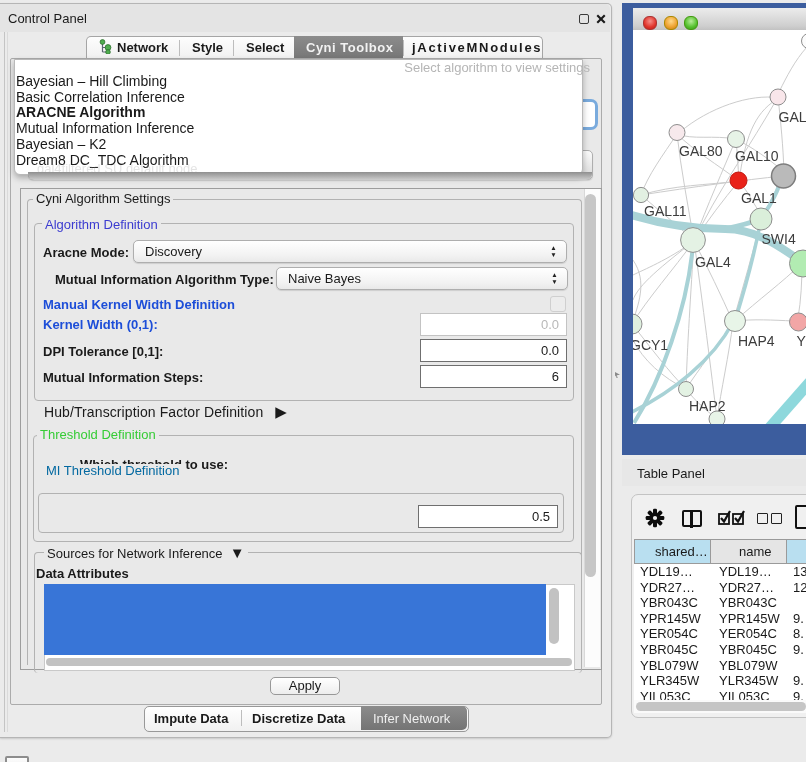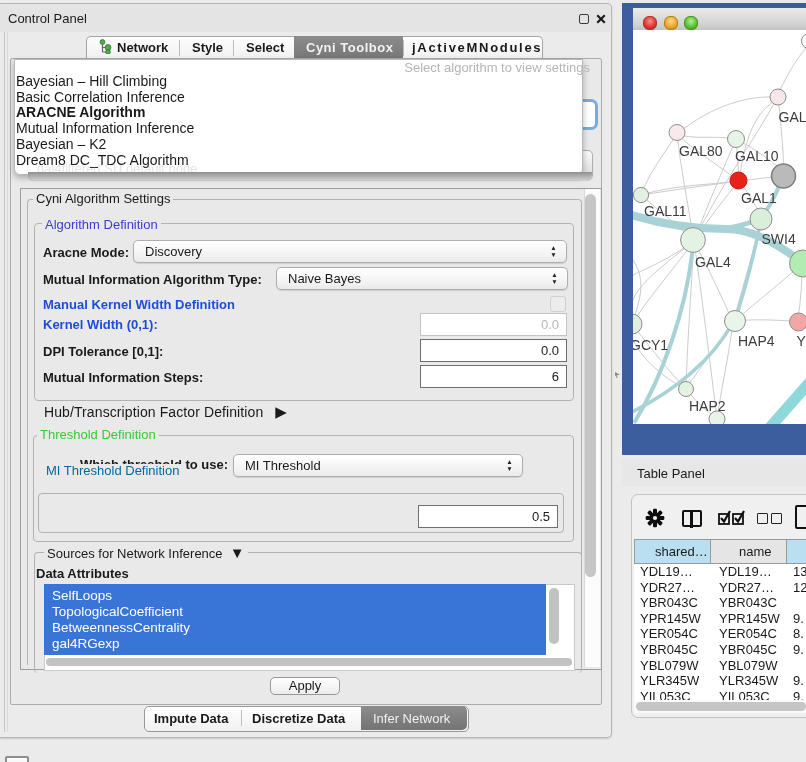--- a/index.html
+++ b/index.html
@@ -62,55 +62,50 @@
 <div class="glabel" style="left:33px;top:192px;">Cyni Algorithm Settings</div>
 
 <div class="group" style="left:34px;top:223px;width:538px;height:176px;"></div>
 <div class="glabel" style="left:42px;top:218px;color:#3b3bd0;">Algorithm Definition</div>
 
 <div class="abs b" style="left:43px;top:245px;">Aracne Mode:</div>
 <div class="combo" style="left:133px;top:240px;width:432px;height:21px;">
       <span class="ct">Discovery</span>
       <span class="carr">▲<br>▼</span>
     </div>
-<div class="abs b" style="left:43px;top:272px;">Mutual Information Algorithm Type:</div>
+<div class="abs b" style="left:55px;top:272px;">Mutual Information Algorithm Type:</div>
 <div class="combo" style="left:276px;top:267px;width:290px;height:21px;">
       <span class="ct">Naive Bayes</span>
       <span class="carr">▲<br>▼</span>
     </div>
 <div class="abs b dis" style="left:43px;top:297px;">Manual Kernel Width Definition</div>
 <div class="abs" style="left:550px;top:296px;width:14px;height:14px;background:#ececec;border:1px solid #cfcfcf;border-radius:3px;"></div>
 <div class="abs b dis" style="left:43px;top:317px;">Kernel Width (0,1):</div>
 <div class="fieldd" style="left:420px;top:313px;width:138px;height:21px;">0.0</div>
 <div class="abs b" style="left:43px;top:344px;">DPI Tolerance [0,1]:</div>
 <div class="field" style="left:420px;top:339px;width:138px;height:21px;">0.0</div>
 <div class="abs b" style="left:43px;top:370px;">Mutual Information Steps:</div>
 <div class="field" style="left:420px;top:365px;width:138px;height:21px;">6</div>
 
 <div class="abs" style="left:44px;top:403px;font-size:14px;letter-spacing:0.1px;">Hub/Transcription Factor Definition&nbsp;&nbsp;&nbsp;<span style="font-size:15px;">▶</span></div>
 
 <div class="group" style="left:33px;top:435px;width:539px;height:105px;"></div>
 <div class="glabel" style="left:37px;top:428px;color:#35cc35;">Threshold Definition</div>
 <div class="abs b" style="left:80px;top:457px;">Which threshold to use:</div>
-<div class="combo" style="left:233px;top:454px;width:288px;height:21px;">
-      <span class="ct">MI Threshold</span>
-      <span class="carr">▲<br>▼</span>
-    </div>
 
 <div class="group" style="left:38px;top:493px;width:524px;height:38px;"></div>
 <div class="glabel" style="left:43px;top:464px;color:#0369a1;text-align:right;">MI Threshold Definition</div>
 <div class="field" style="left:418px;top:505px;width:131px;height:21px;">0.5</div>
 
 <div class="group" style="left:34px;top:552px;width:546px;height:120px;border-bottom:none;"></div>
 <div class="glabel" style="left:44px;top:546px;">Sources for Network Inference&nbsp;&nbsp;<span style="font-size:15px;letter-spacing:0;">▼</span></div>
 <div class="abs b" style="left:36px;top:566px;">Data Attributes</div>
 
 <div class="abs" style="left:44px;top:584px;width:529px;height:85px;background:#fff;border:1px solid #c9c9c9;"></div>
 <div class="abs" style="left:44px;top:584px;width:502px;height:71px;background:#3875d7;"></div>
-<div class="abs" style="left:52px;top:588px;width:490px;color:#fff;line-height:16px;font-size:13.5px;">SelfLoops<br>TopologicalCoefficient<br>BetweennessCentrality<br>gal4RGexp</div>
 <div class="abs" style="left:549px;top:588px;width:10px;height:56px;background:#c2c2c2;border-radius:5px;"></div>
 <div class="abs" style="left:46px;top:658px;width:526px;height:8px;background:#c2c2c2;border-radius:4px;"></div>
 
 <div class="abs" style="left:14px;top:59px;width:567px;height:114px;background:#fff;border:1px solid #b9b9b9;border-radius:0 0 6px 6px;box-shadow:0 3px 6px rgba(0,0,0,0.28);"></div>
 <div class="abs" style="left:0;top:60px;width:590px;text-align:right;color:#b5b5b5;">Select algorithm to view settings</div>
 <div class="abs" style="left:16px;top:74px;line-height:15.7px;font-size:14px;">Bayesian – Hill Climbing<br>Basic Correlation Inference<br><span class="b">ARACNE Algorithm</span><br>Mutual Information Inference<br>Bayesian – K2<br>Dream8 DC_TDC Algorithm</div>
 
 <div class="abs" style="left:37px;top:161px;color:rgba(130,130,130,0.22);">gal4filtered SU default node</div>
 
 <div class="abs" style="left:28px;top:172px;width:564px;height:8px;background:linear-gradient(#8f8f8f,#cdcdcd);border-radius:0 0 6px 6px;"></div>

